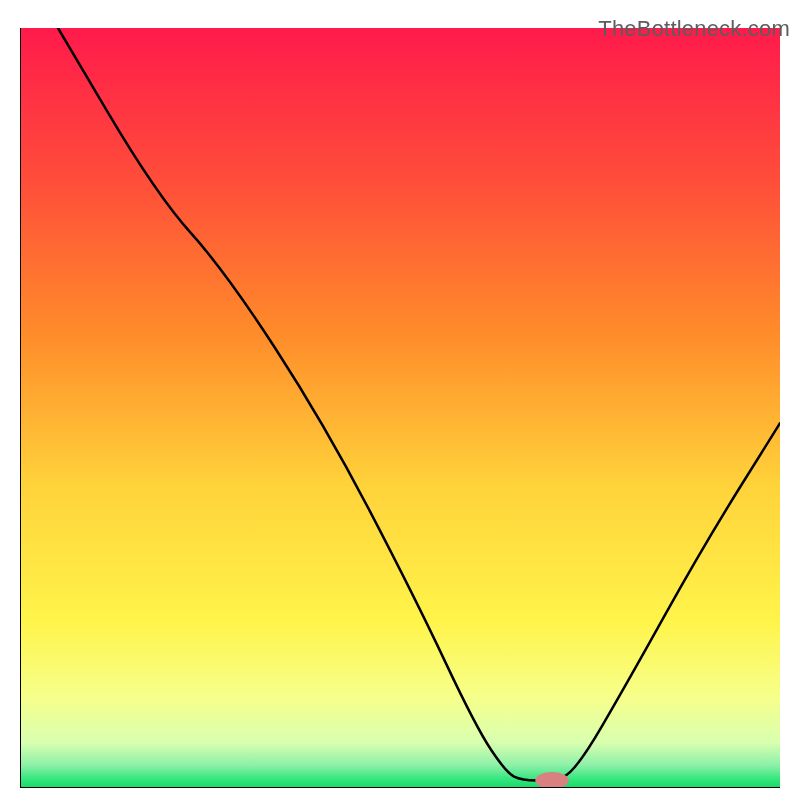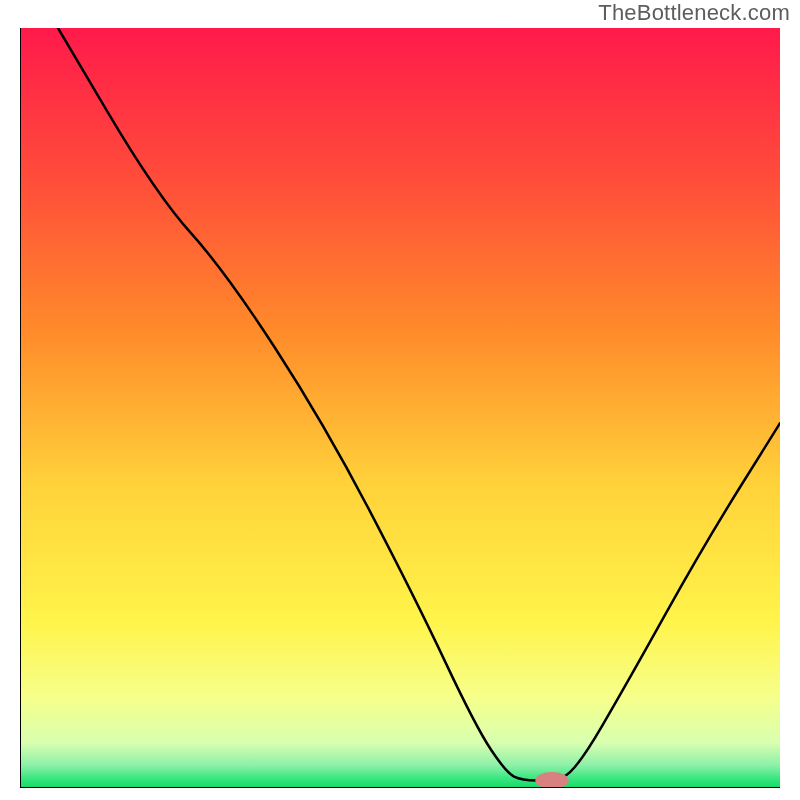--- a/index.html
+++ b/index.html
@@ -11,21 +11,21 @@
     overflow: hidden;
     font-family: Arial, Helvetica, sans-serif;
   }
   .chart-wrap {
     position: relative;
     width: 800px;
     height: 800px;
   }
   .attribution {
     position: absolute;
-    top: 0;
+    top: 16px;
     right: 10px;
     font-size: 22px;
     font-weight: 500;
     color: #5d5d5d;
     letter-spacing: 0.2px;
     user-select: none;
     z-index: 5;
   }
   .plot {
     position: absolute;

